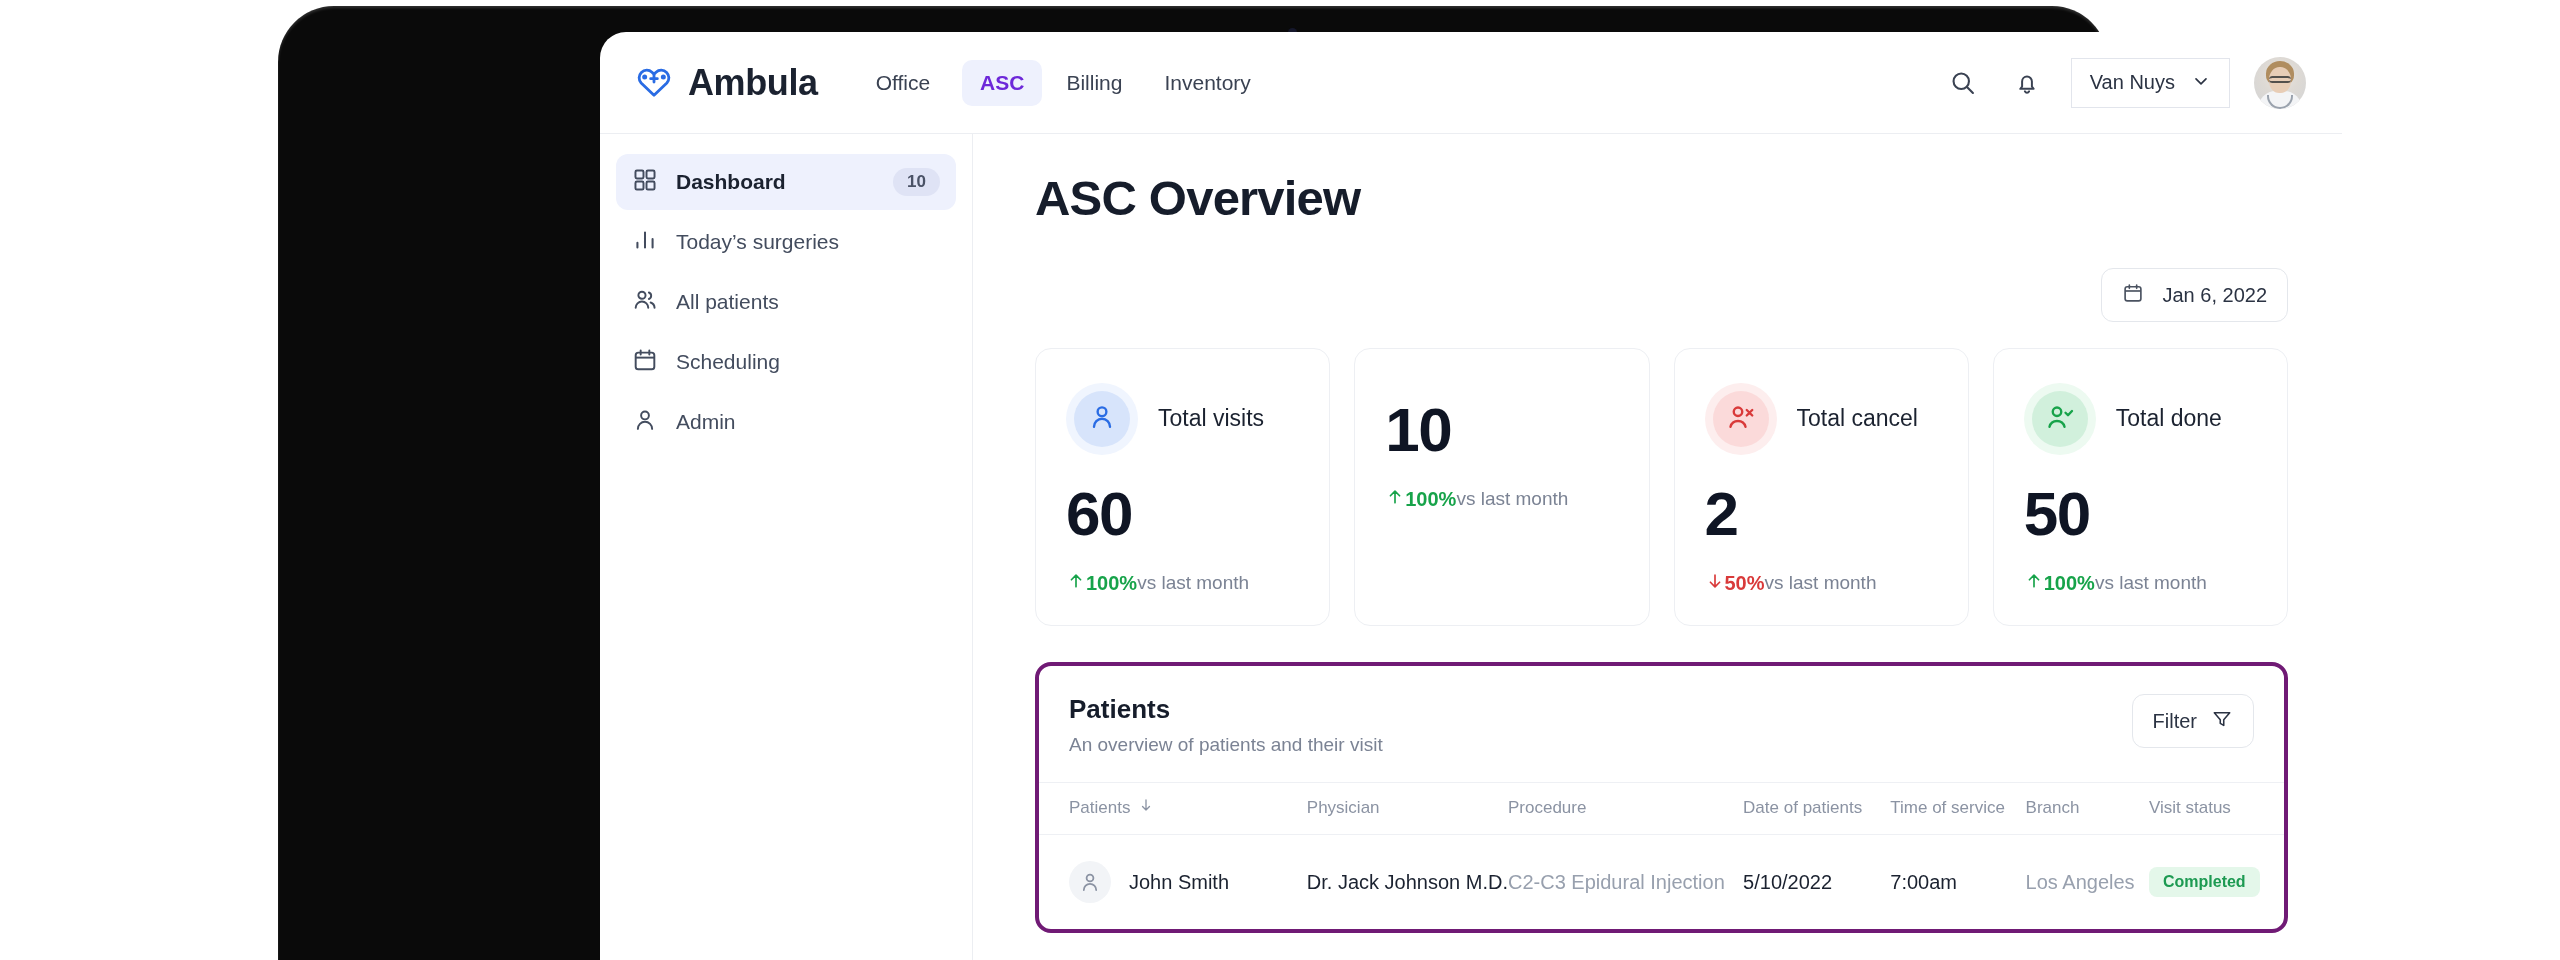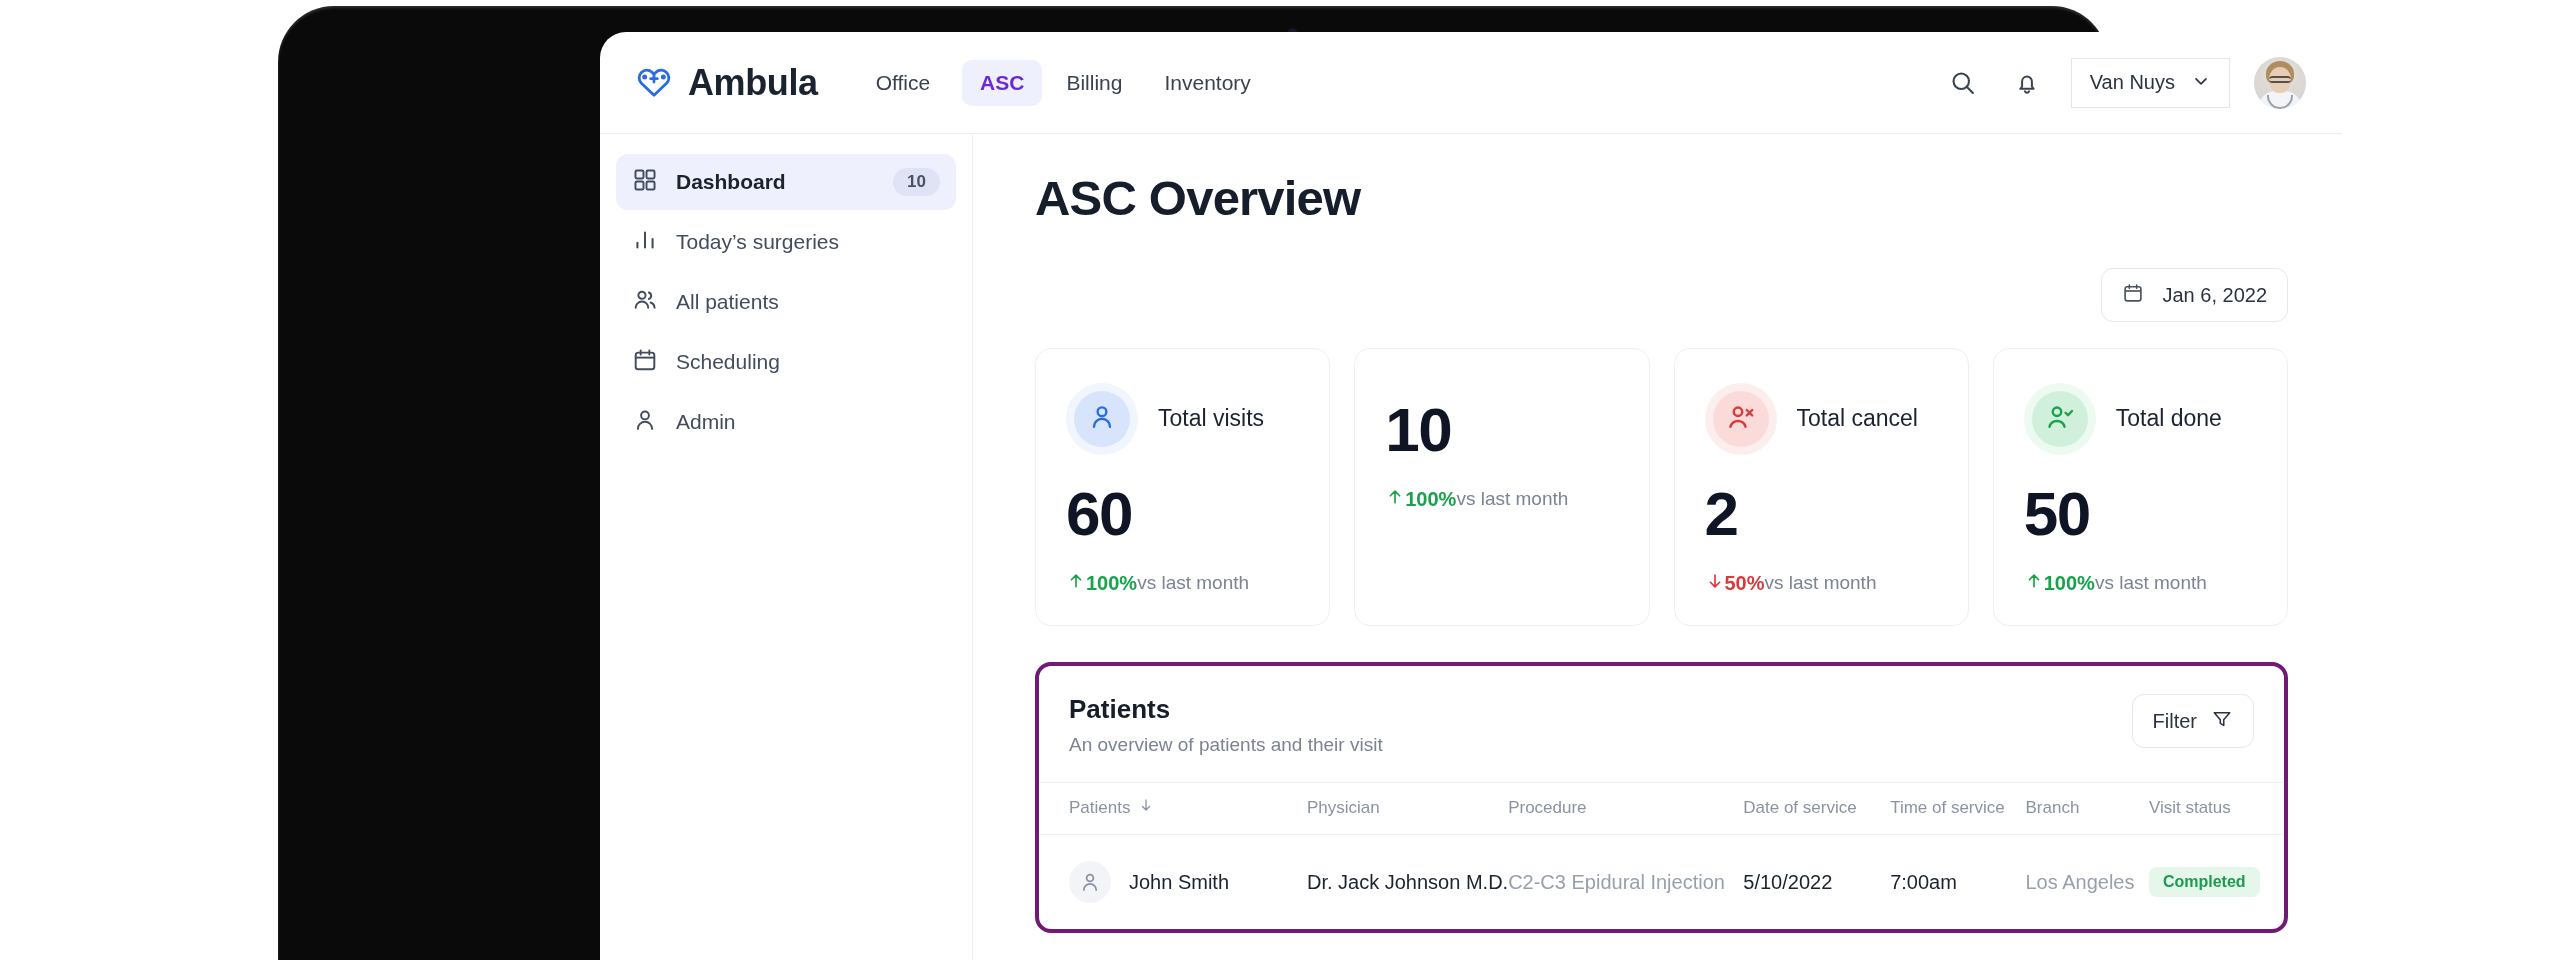--- a/index.html
+++ b/index.html
@@ -460,21 +460,21 @@
                     <span>Patients</span>
                     <span>
                       <svg width="16" height="16" viewBox="0 0 24 24" fill="none">
                         <path d="M12 4.5v15M12 19.5 6.8 14.3M12 19.5l5.2-5.2" stroke="#8b93a3" stroke-width="2" stroke-linecap="round" stroke-linejoin="round"></path>
                       </svg>
                     </span>
                   </div>
                 </th>
                 <th style="width:15%">Physician</th>
                 <th style="width:19%">Procedure</th>
-                <th style="width:12%">Date of service</th>
+                <th style="width:12%">Date of patients</th>
                 <th style="width:11%">Time of service</th>
                 <th style="width:10%">Branch</th>
                 <th style="width:11%">Visit status</th>
               </tr>
             </thead>
             <tbody>
               <tr>
                 <td>
                   <div class="cell-patient">
                     <span class="row-avatar">

